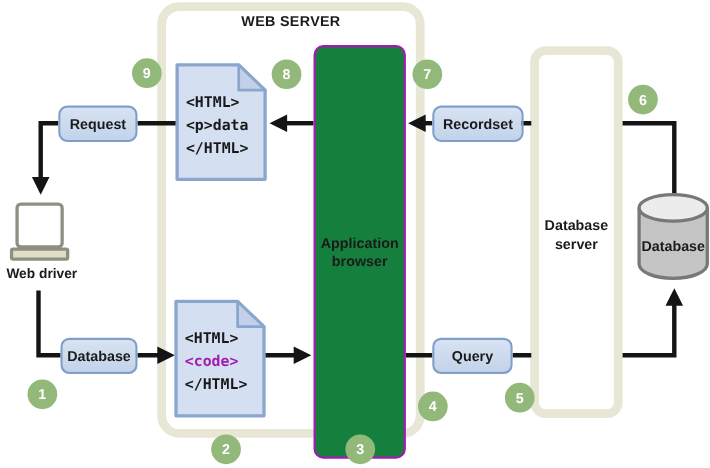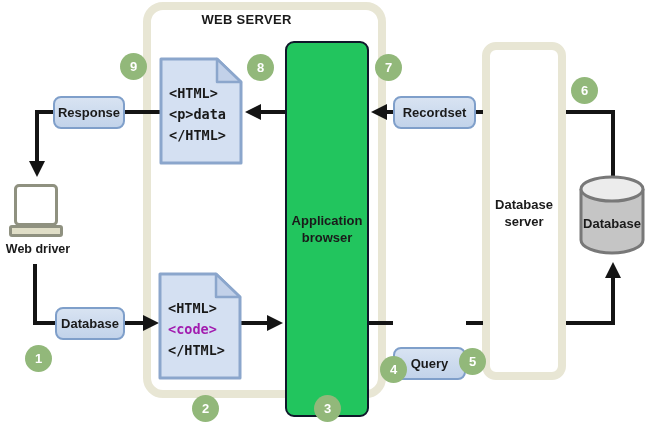--- a/index.html
+++ b/index.html
@@ -10,55 +10,55 @@
     -webkit-font-smoothing:antialiased;
   }
   .abs{position:absolute;box-sizing:border-box;}
 
   
   .ws-container{
     left:143px;top:2px;width:243px;height:396px;
     border:8px solid #e8e6d4;border-radius:20px;background:transparent;z-index:0;
   }
   .ws-title{
-    left:125px;top:12px;width:243px;text-align:center;
+    left:143px;top:12px;width:243px;text-align:center;
     font-size:13px;font-weight:bold;color:#1a1a1a;letter-spacing:.3px;z-index:2;
   }
   .driver-box{
     left:482px;top:42px;width:84px;height:338px;
     border:8px solid #e8e6d4;border-radius:14px;background:#ffffff;z-index:0;
     display:flex;align-items:center;justify-content:center;
   }
   .driver-label{
     left:482px;top:196px;width:84px;text-align:center;z-index:2;
     font-size:13px;font-weight:bold;color:#1a1a1a;line-height:17px;
   }
 
   
   .app-server{
     left:285px;top:41px;width:84px;height:376px;
-    background:#22c55e;border:2px solid #0f172a;border-radius:9px;z-index:2;
+    background:#15803d;border:2px solid #a21caf;border-radius:9px;z-index:2;
     display:flex;flex-direction:column;align-items:center;justify-content:center;
   }
   .app-server span{font-size:13px;font-weight:bold;color:#1a1a1a;line-height:17px;}
 
   
   .flow-svg{left:0;top:0;width:645px;height:425px;z-index:1;}
 
   
   .bluebox{
     background:linear-gradient(#d8e3f2,#c2d3ea);
     border:2px solid #7f9fca;border-radius:8px;z-index:2;
     display:flex;align-items:center;justify-content:center;
     font-size:13px;font-weight:bold;color:#1a1a1a;
   }
   .bb-response{left:53px;top:96px;width:72px;height:33px;}
   .bb-request{left:55px;top:307px;width:70px;height:33px;}
   .bb-recordset{left:393px;top:96px;width:83px;height:33px;}
-  .bb-query{left:393px;top:307px;width:73px;height:33px;margin-top:40px;}
+  .bb-query{left:393px;top:307px;width:73px;height:33px;}
 
   
   .doc{width:84px;height:108px;z-index:2;}
   .doc-top{left:159px;top:57px;}
   .doc-bottom{left:158px;top:272px;}
   .doc svg{position:absolute;left:0;top:0;}
   .doc .code{
     position:absolute;left:10px;top:26px;
     font-family:"DejaVu Sans Mono", monospace;
     font-size:13.5px;font-weight:bold;color:#191919;line-height:21px;white-space:pre;
@@ -133,21 +133,21 @@
       <path d="M283,323 L267,315 V331 Z"></path>
       <path d="M613,262 L605,278 H621 Z"></path>
     </g>
   </svg>
 
   <div class="abs app-server">
     <span>Application</span>
     <span>browser</span>
   </div>
 
-  <div class="abs bluebox bb-response">Response</div>
+  <div class="abs bluebox bb-response">Request</div>
   <div class="abs bluebox bb-request">Database</div>
   <div class="abs bluebox bb-recordset">Recordset</div>
   <div class="abs bluebox bb-query">Query</div>
 
   <div class="abs doc doc-top">
     <svg viewBox="0 0 84 108" width="84" height="108">
       <path d="M2,2 H58 L82,25 V106 H2 Z" fill="#d4e0f2" stroke="#8ba6cc" stroke-width="3" stroke-linejoin="round"></path>
       <path d="M58,2 L82,25 H58 Z" fill="#c2d1e9" stroke="#8ba6cc" stroke-width="2.5" stroke-linejoin="round"></path>
     </svg>
     <div class="code"><span>&lt;HTML&gt;</span><br><span>&lt;p&gt;data</span><br><span>&lt;/HTML&gt;</span></div>

